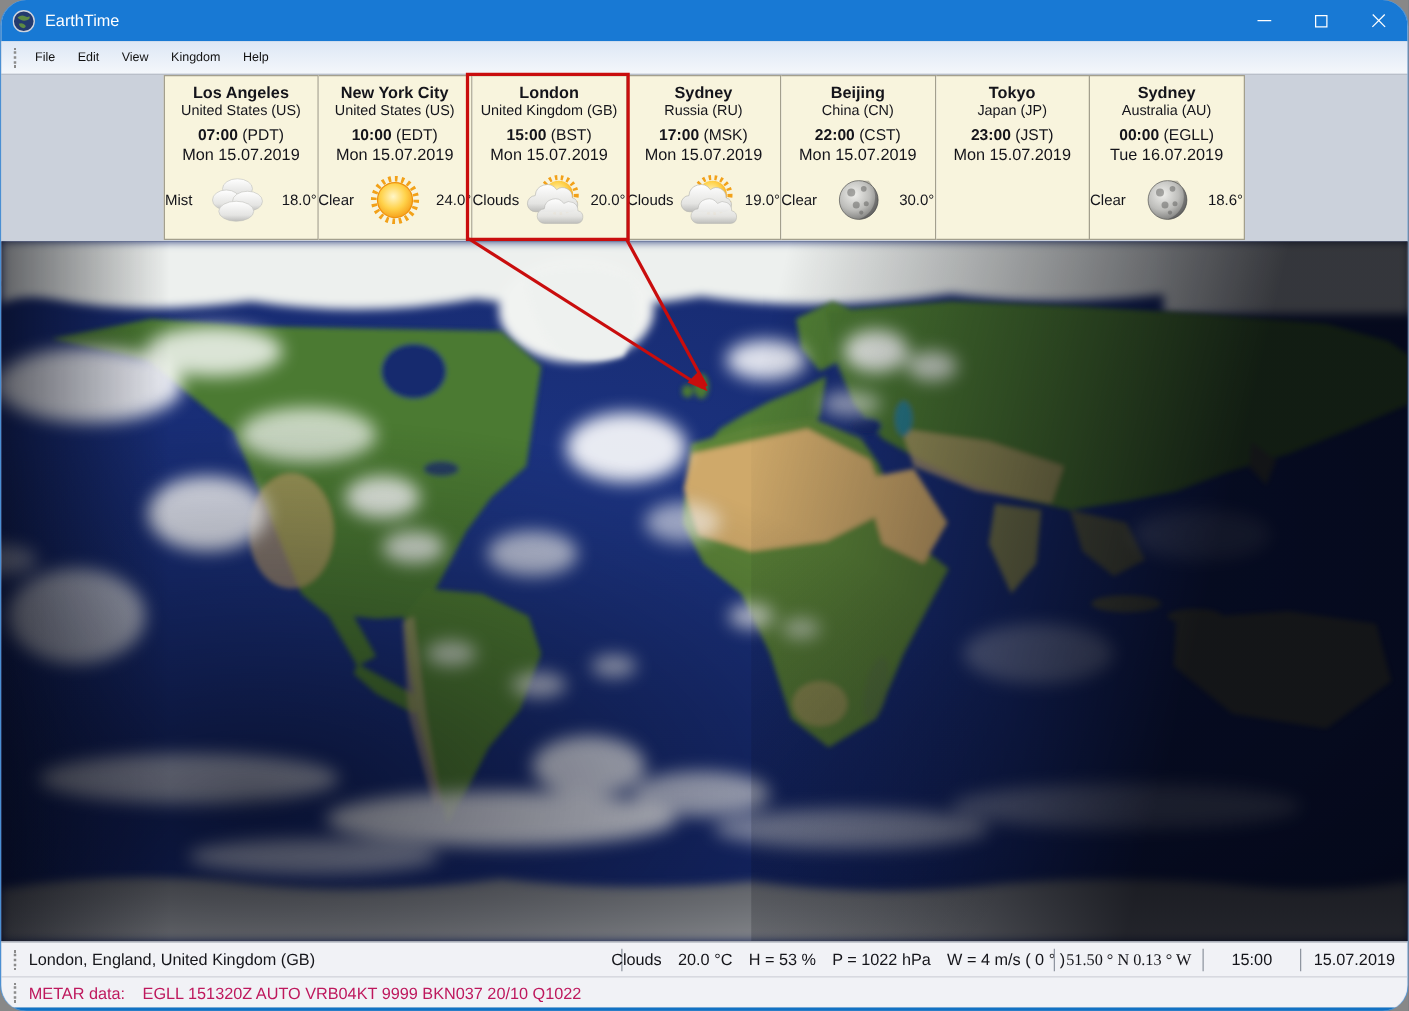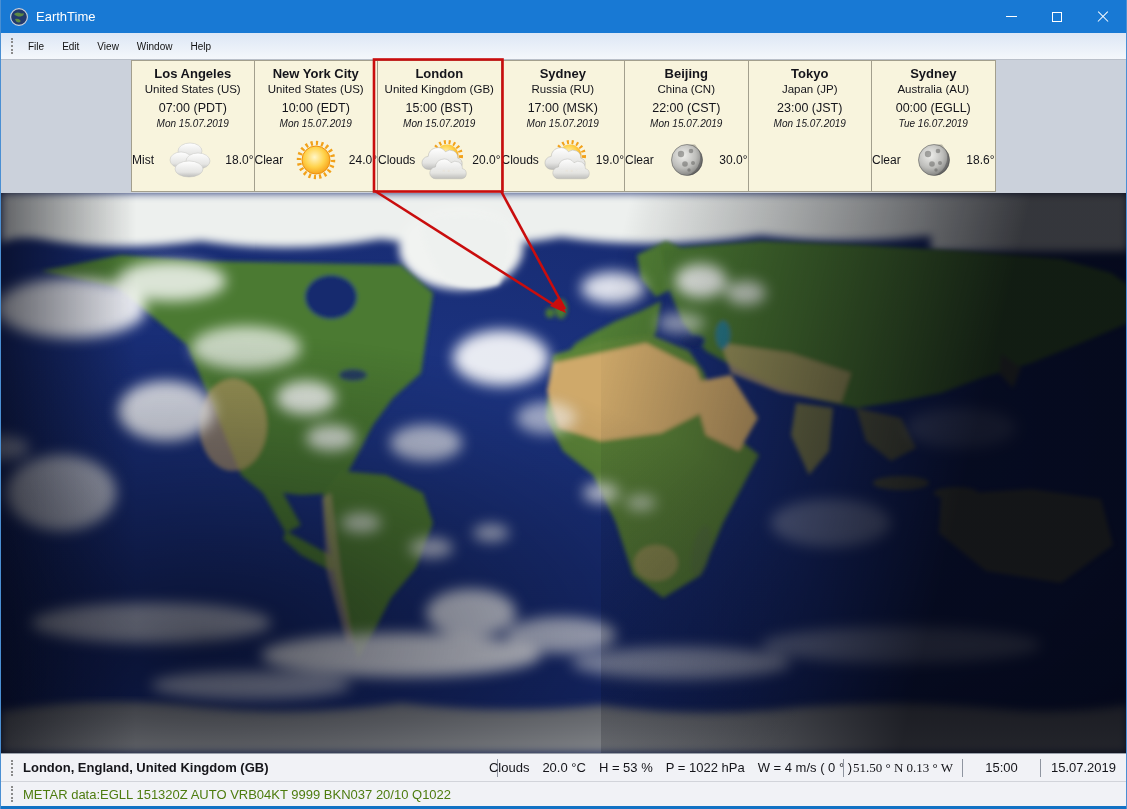--- a/index.html
+++ b/index.html
@@ -1,20 +1,20 @@
 <!DOCTYPE html>
 <html><head>
 <meta charset="utf-8">
 <style>
   html,body{margin:0;padding:0;background:#888;}
   *{box-sizing:border-box;}
   .window{
     position:relative;width:1127px;height:809px;overflow:hidden;
     font-family:"Liberation Sans","DejaVu Sans",sans-serif;
-    background:#cbd1db;border-left:1px solid #4a8fd3;border-right:1px solid #4a8fd3;
+    background:#cbd1db;border-left:1px solid #4a8fd3;border-right:1px solid #4a8fd3;border-radius:21px;
   }
   
   .titlebar{position:absolute;left:0;top:0;width:100%;height:33px;background:#1879d4;
     display:flex;align-items:center;color:#fff;}
   .titlebar .app-icon{width:18px;height:18px;margin:0 8px 0 9px;flex:0 0 auto;}
   .titlebar .title{font-size:13px;}
   .win-buttons{margin-left:auto;display:flex;height:100%;}
   .win-btn{width:46px;height:100%;display:flex;align-items:center;justify-content:center;cursor:default;}
   .glyph-min{width:11px;height:1px;background:#fff;}
   .glyph-max{width:10px;height:10px;border:1px solid #fff;}
@@ -30,41 +30,41 @@
   .menu-item{padding:3px 9px;}
   
   .clockstrip{position:absolute;left:0;top:60px;width:100%;height:169px;background:#cbd1db;border-bottom:4px solid #737373;}
   .panels{position:absolute;left:130px;top:0;height:132px;display:flex;}
   .panel{width:123.5px;height:132px;background:#f8f4dd;border:1px solid #a39f8d;border-left:none;
     text-align:center;color:#14141a;padding-top:5px;position:relative;}
   .panel:first-child{border-left:1px solid #a39f8d;}
   .panel .city{font-size:13px;font-weight:bold;line-height:16px;}
   .panel .country{font-size:11.5px;line-height:15px;}
   .panel .timerow{font-size:12.5px;line-height:16px;margin-top:3px;}
-  .panel .timerow .t{font-weight:normal;}
-  .panel .date{font-size:10px;line-height:15px;font-style:italic;}
+  .panel .timerow .t{font-weight:bold;}
+  .panel .date{font-size:13px;line-height:15px;}
   .weather-row{position:absolute;left:0;right:0;bottom:8px;display:flex;align-items:center;
     justify-content:space-between;padding:0 0;font-size:12px;}
   .wicon{width:50px;height:46px;flex:0 0 auto;}
   
   .map{position:absolute;left:0;top:193px;width:100%;height:560px;background:#10205c;}
   .map svg{display:block;}
   
   .statusbar{position:absolute;left:0;top:753px;width:100%;height:28px;background:#f1f2f6;
     border-top:1px solid #9aa0aa;display:flex;align-items:center;font-size:13px;color:#15151a;}
   .metarbar{position:absolute;left:0;top:781px;width:100%;height:25px;background:#f1f2f6;
-    border-top:1px solid #d2d4da;display:flex;align-items:center;font-size:13px;color:#4d7c0f;}
-  .sb-loc{width:478px;padding-left:4px;white-space:nowrap;overflow:hidden;font-weight:bold;}
+    border-top:1px solid #d2d4da;display:flex;align-items:center;font-size:13px;color:#be185d;}
+  .sb-loc{width:478px;padding-left:4px;white-space:nowrap;overflow:hidden;}
   .sb-sep{width:1px;height:18px;background:#8f95a0;flex:0 0 auto;}
   .sb-weather{width:345px;display:flex;justify-content:center;gap:13px;white-space:nowrap;}
   .sb-coords{width:118px;text-align:center;white-space:nowrap;font-family:Liberation Serif, serif;}
   .sb-time{width:77px;text-align:center;}
   .sb-date{flex:1;text-align:center;}
   .metar-label{margin-left:4px;}
-  .metar-value{white-space:nowrap;text-align:right;}
+  .metar-value{margin-left:14px;white-space:nowrap;text-align:right;}
   
   .annotation{position:absolute;left:0;top:0;width:1127px;height:809px;pointer-events:none;}
   .window-border-bottom{position:absolute;left:0;bottom:0;width:100%;height:3px;background:#1272c4;}
 </style>
 </head>
 <body>
 
 <svg width="0" height="0" style="position:absolute" aria-hidden="true">
   <defs>
     <radialGradient id="sunGrad" cx="45%" cy="40%" r="65%">
@@ -145,21 +145,21 @@
           <div class="glyph-close"></div>
         </div>
     </div>
   </div>
 
   <div class="menubar">
     <div class="grip"></div>
     <div class="menu-item">File</div>
     <div class="menu-item">Edit</div>
     <div class="menu-item">View</div>
-    <div class="menu-item">Window</div>
+    <div class="menu-item">Kingdom</div>
     <div class="menu-item">Help</div>
   </div>
 
   <div class="clockstrip">
     <div class="panels">
 
       <div class="panel">
         <div class="city">Los Angeles</div>
         <div class="country">United States (US)</div>
         <div class="timerow"><span class="t">07:00</span> <span>(PDT)</span></div>

